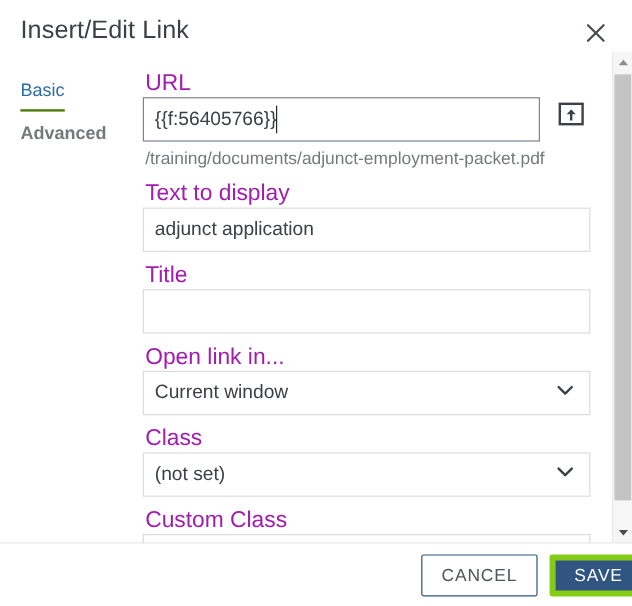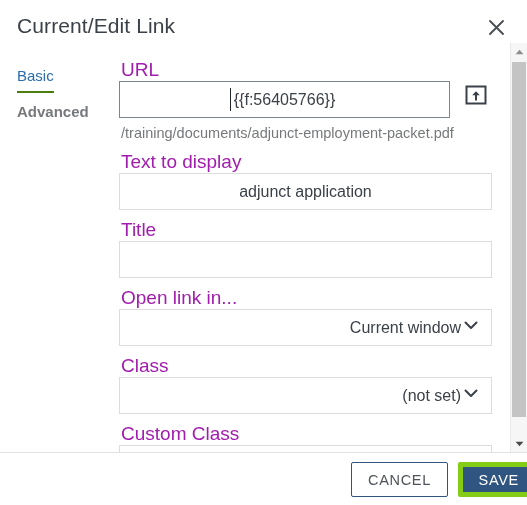--- a/index.html
+++ b/index.html
@@ -111,21 +111,20 @@
     height: 37px;
     border: 1px solid #dcdcdc;
     background: #fff;
     font-family: "Liberation Sans", sans-serif;
     font-size: 16px;
     color: #3b4148;
     padding: 0 9px;
     outline: none;
     display: block;
     border-radius: 0;
-    text-align: center;
   }
   .text-input.focused {
     border: 1px solid #7b858f;
   }
 
   
   .url-row {
     position: relative;
     width: 373px;
   }
@@ -160,21 +159,20 @@
     margin: 6px 0 0 2px;
     line-height: 18px;
     white-space: nowrap;
   }
 
   
   .select-wrap {
     position: relative;
     width: 369px;
     height: 37px;
-    text-align: right;
   }
   .select-box {
     box-sizing: border-box;
     width: 373px;
     height: 37px;
     border: 1px solid #dcdcdc;
     background: #fff;
     font-size: 16px;
     color: #3b4148;
     line-height: 35px;
@@ -282,21 +280,21 @@
     border: 5px solid #84cc16;
     color: #ffffff;
   }
 </style>
 </head>
 <body>
 
 <div class="dialog">
 
   <div class="dialog-header">
-    <div class="dialog-title">Current/Edit Link</div>
+    <div class="dialog-title">Insert/Edit Link</div>
     <div class="close-btn">
       <svg width="17" height="17" viewBox="0 0 17 17">
         <path d="M2 2 L15 15 M15 2 L2 15" stroke="#4a4f54" stroke-width="1.9" fill="none" stroke-linecap="round"></path>
       </svg>
     </div>
   </div>
 
   <div class="dialog-body">
 
     <div class="tabs">

